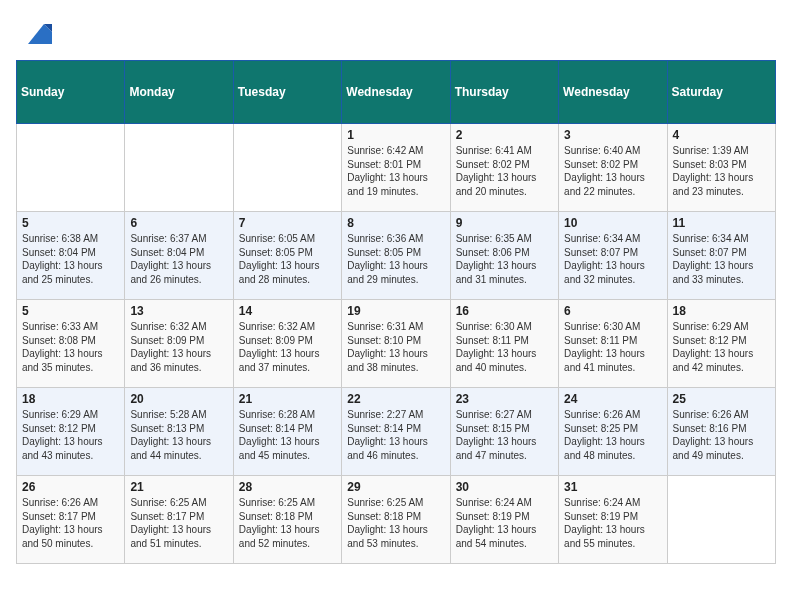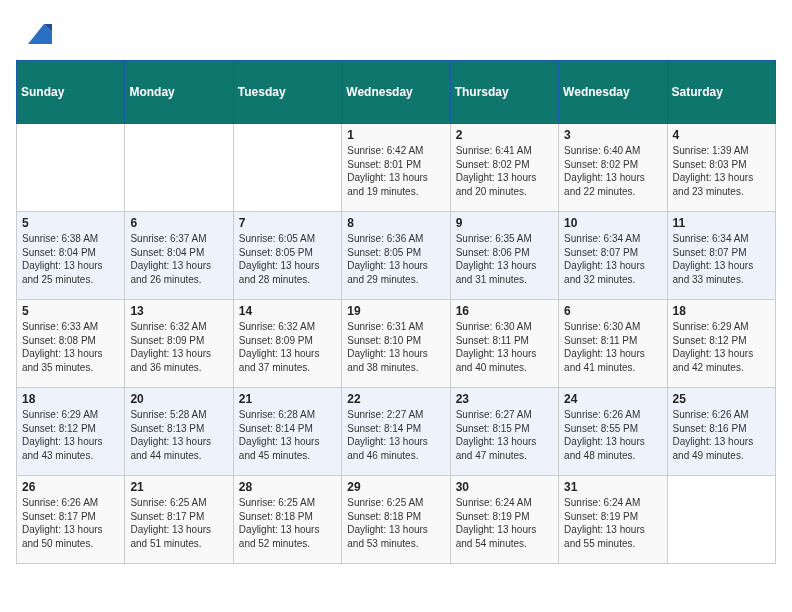--- a/index.html
+++ b/index.html
@@ -264,21 +264,21 @@
         </td>
         <td>
           <span class="day-num">23</span>
           <div class="day-info">Sunrise: 6:27 AM
 Sunset: 8:15 PM
 Daylight: 13 hours and 47 minutes.</div>
         </td>
         <td>
           <span class="day-num">24</span>
           <div class="day-info">Sunrise: 6:26 AM
-Sunset: 8:55 PM
+Sunset: 8:25 PM
 Daylight: 13 hours and 48 minutes.</div>
         </td>
         <td>
           <span class="day-num">25</span>
           <div class="day-info">Sunrise: 6:26 AM
 Sunset: 8:16 PM
 Daylight: 13 hours and 49 minutes.</div>
         </td>
       </tr>
       <tr>

